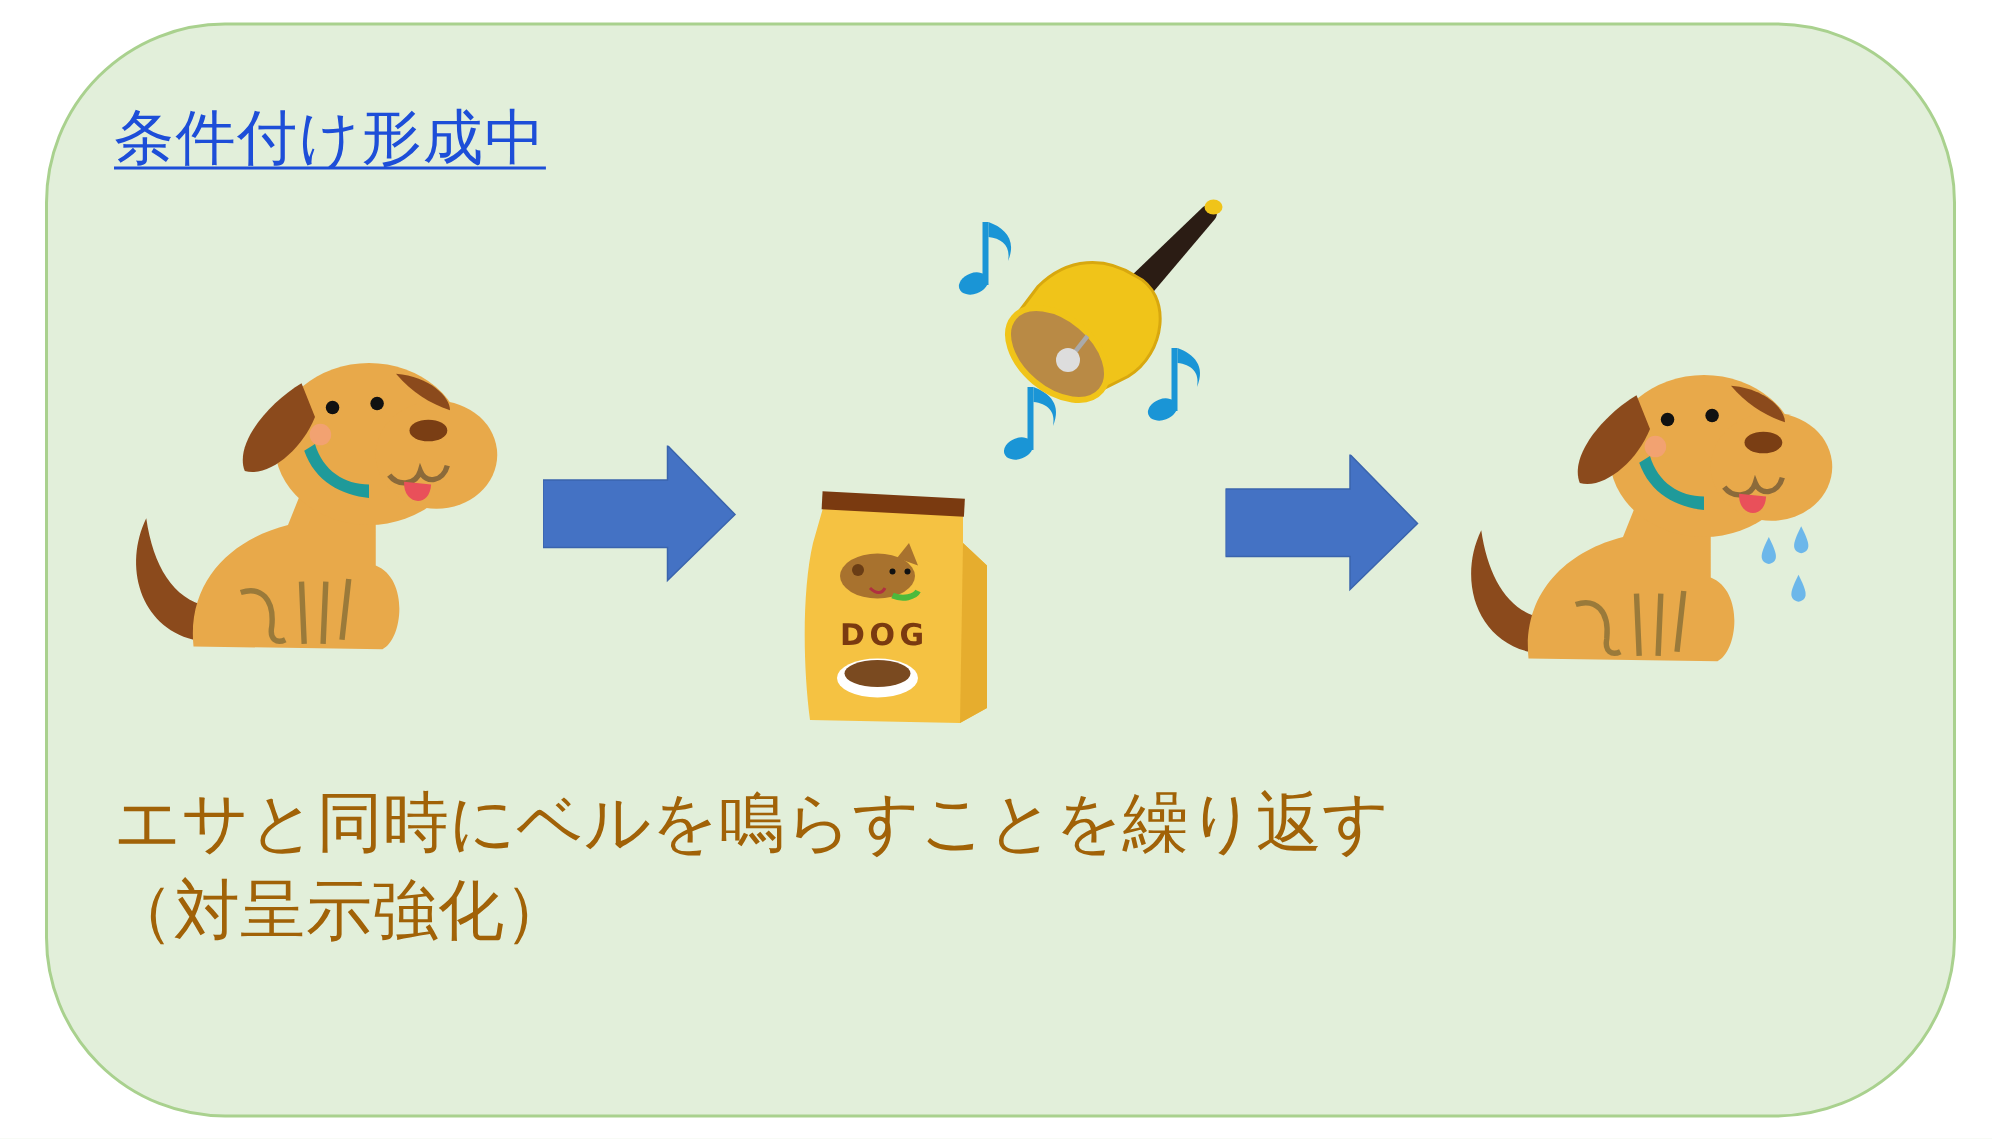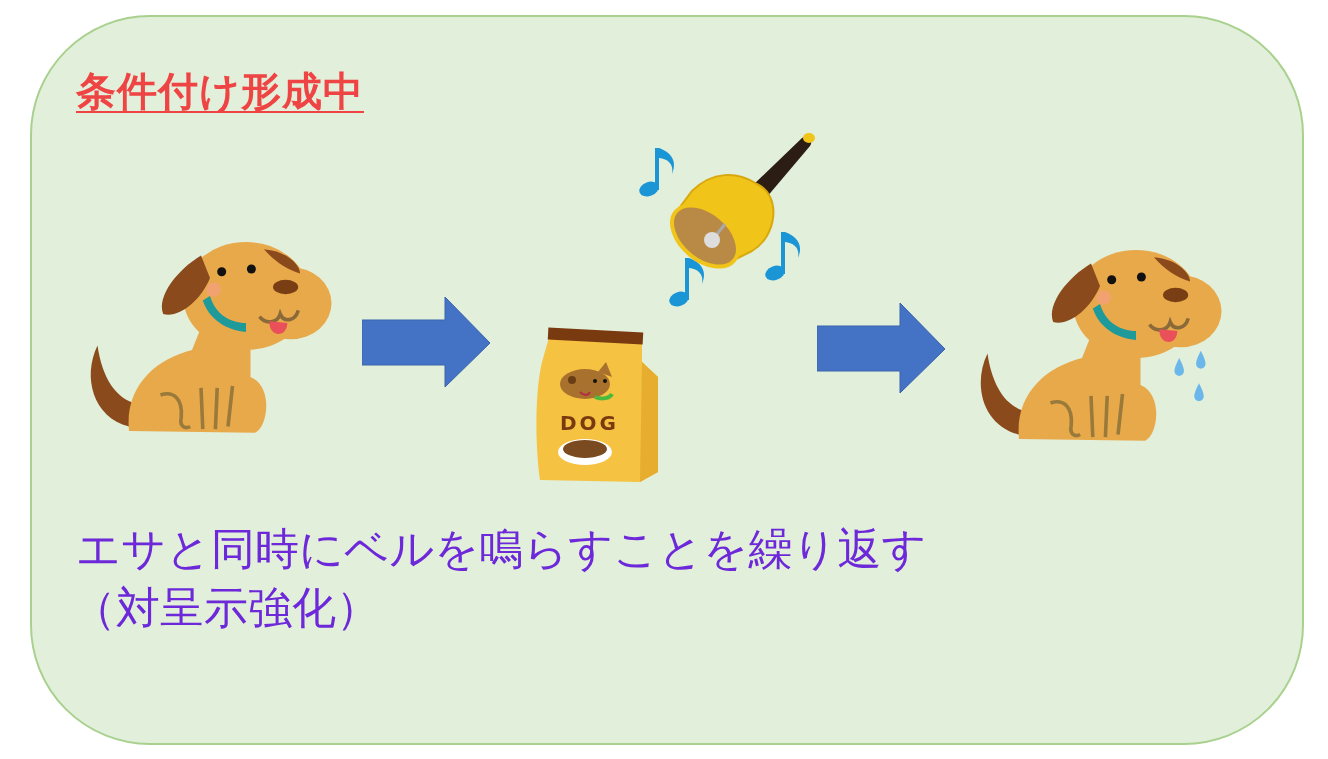--- a/index.html
+++ b/index.html
@@ -1,24 +1,24 @@
 <!DOCTYPE html>
 <html><head>
 <meta charset="utf-8">
 <style>
   html, body { margin:0; padding:0; background:#ffffff; }
   body { width:1328px; height:759px; position:relative; overflow:hidden;
          font-family:"DejaVu Sans","Liberation Sans",sans-serif; }
   .panel { position:absolute; left:30px; top:15px; width:1274px; height:730px;
            box-sizing:border-box; background:#e2efda; border:2px solid #a9d18e;
            border-radius:120px; }
-  .title { position:absolute; left:76px; top:64px; font-size:40px; color:#ef4444;
+  .title { position:absolute; left:76px; top:64px; font-size:40px; color:#1d4ed8;
            text-decoration:underline; text-decoration-thickness:2px;
-           text-underline-offset:6px; letter-spacing:1px; white-space:nowrap;font-weight:bold; }
-  .desc { position:absolute; left:76px; top:518px; font-size:44px; color:#6d28d9;
+           text-underline-offset:6px; letter-spacing:1px; white-space:nowrap; }
+  .desc { position:absolute; left:76px; top:518px; font-size:44px; color:#a16207;
           line-height:62px; white-space:nowrap; }
   .desc .l2 { display:block; margin-left:-4px;font-family:Liberation Mono, monospace; }
   .abs { position:absolute; }
 </style>
 </head>
 <body>
 
 <div class="panel"></div>
 
 <div class="title">条件付け形成中</div>

